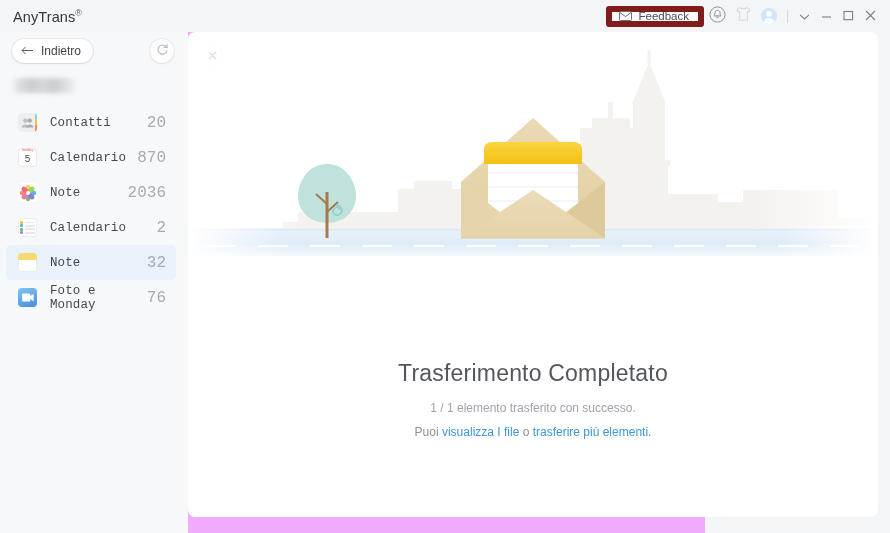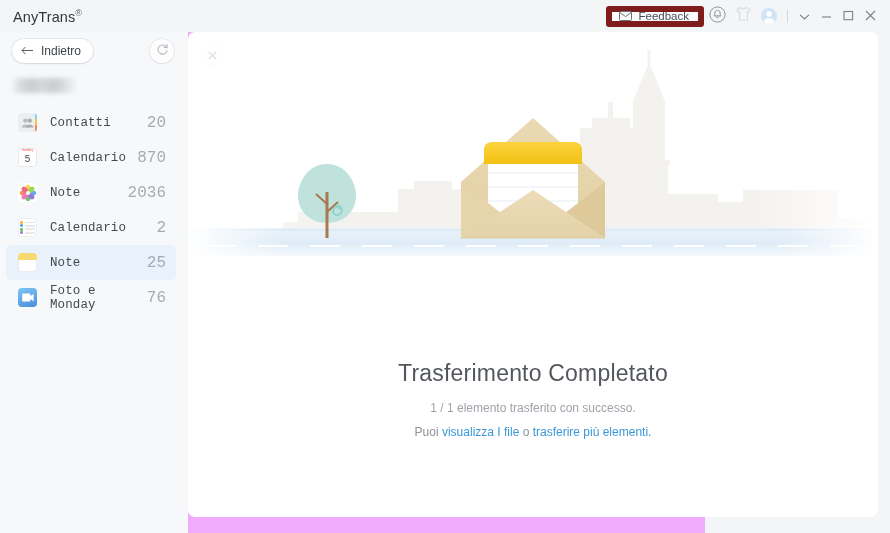--- a/index.html
+++ b/index.html
@@ -376,21 +376,21 @@
         </div>
         <span class="sb-label">Calendario</span>
         <span class="sb-count">2</span>
       </div>
 
       <div class="sb-item selected">
         <div class="sb-ico ico-notes">
           <div class="top"></div>
         </div>
         <span class="sb-label">Note</span>
-        <span class="sb-count">25</span>
+        <span class="sb-count">32</span>
       </div>
 
       <div class="sb-item">
         <div class="sb-ico ico-pv">
           <svg width="14" height="11" viewBox="0 0 14 11">
             <path d="M1.2 9.2 V2.4 a.9.9 0 0 1 .9-.9 h6.3 a.9.9 0 0 1 .9.9 v1.6 l3.3-2.1 v7.3 l-3.3-2.1 v1.6 a.9.9 0 0 1-.9.9 H2.1 a.9.9 0 0 1-.9-.9z" fill="#ffffff"></path>
           </svg>
         </div>
         <span class="sb-label">Foto e Monday</span>
         <span class="sb-count">76</span>

